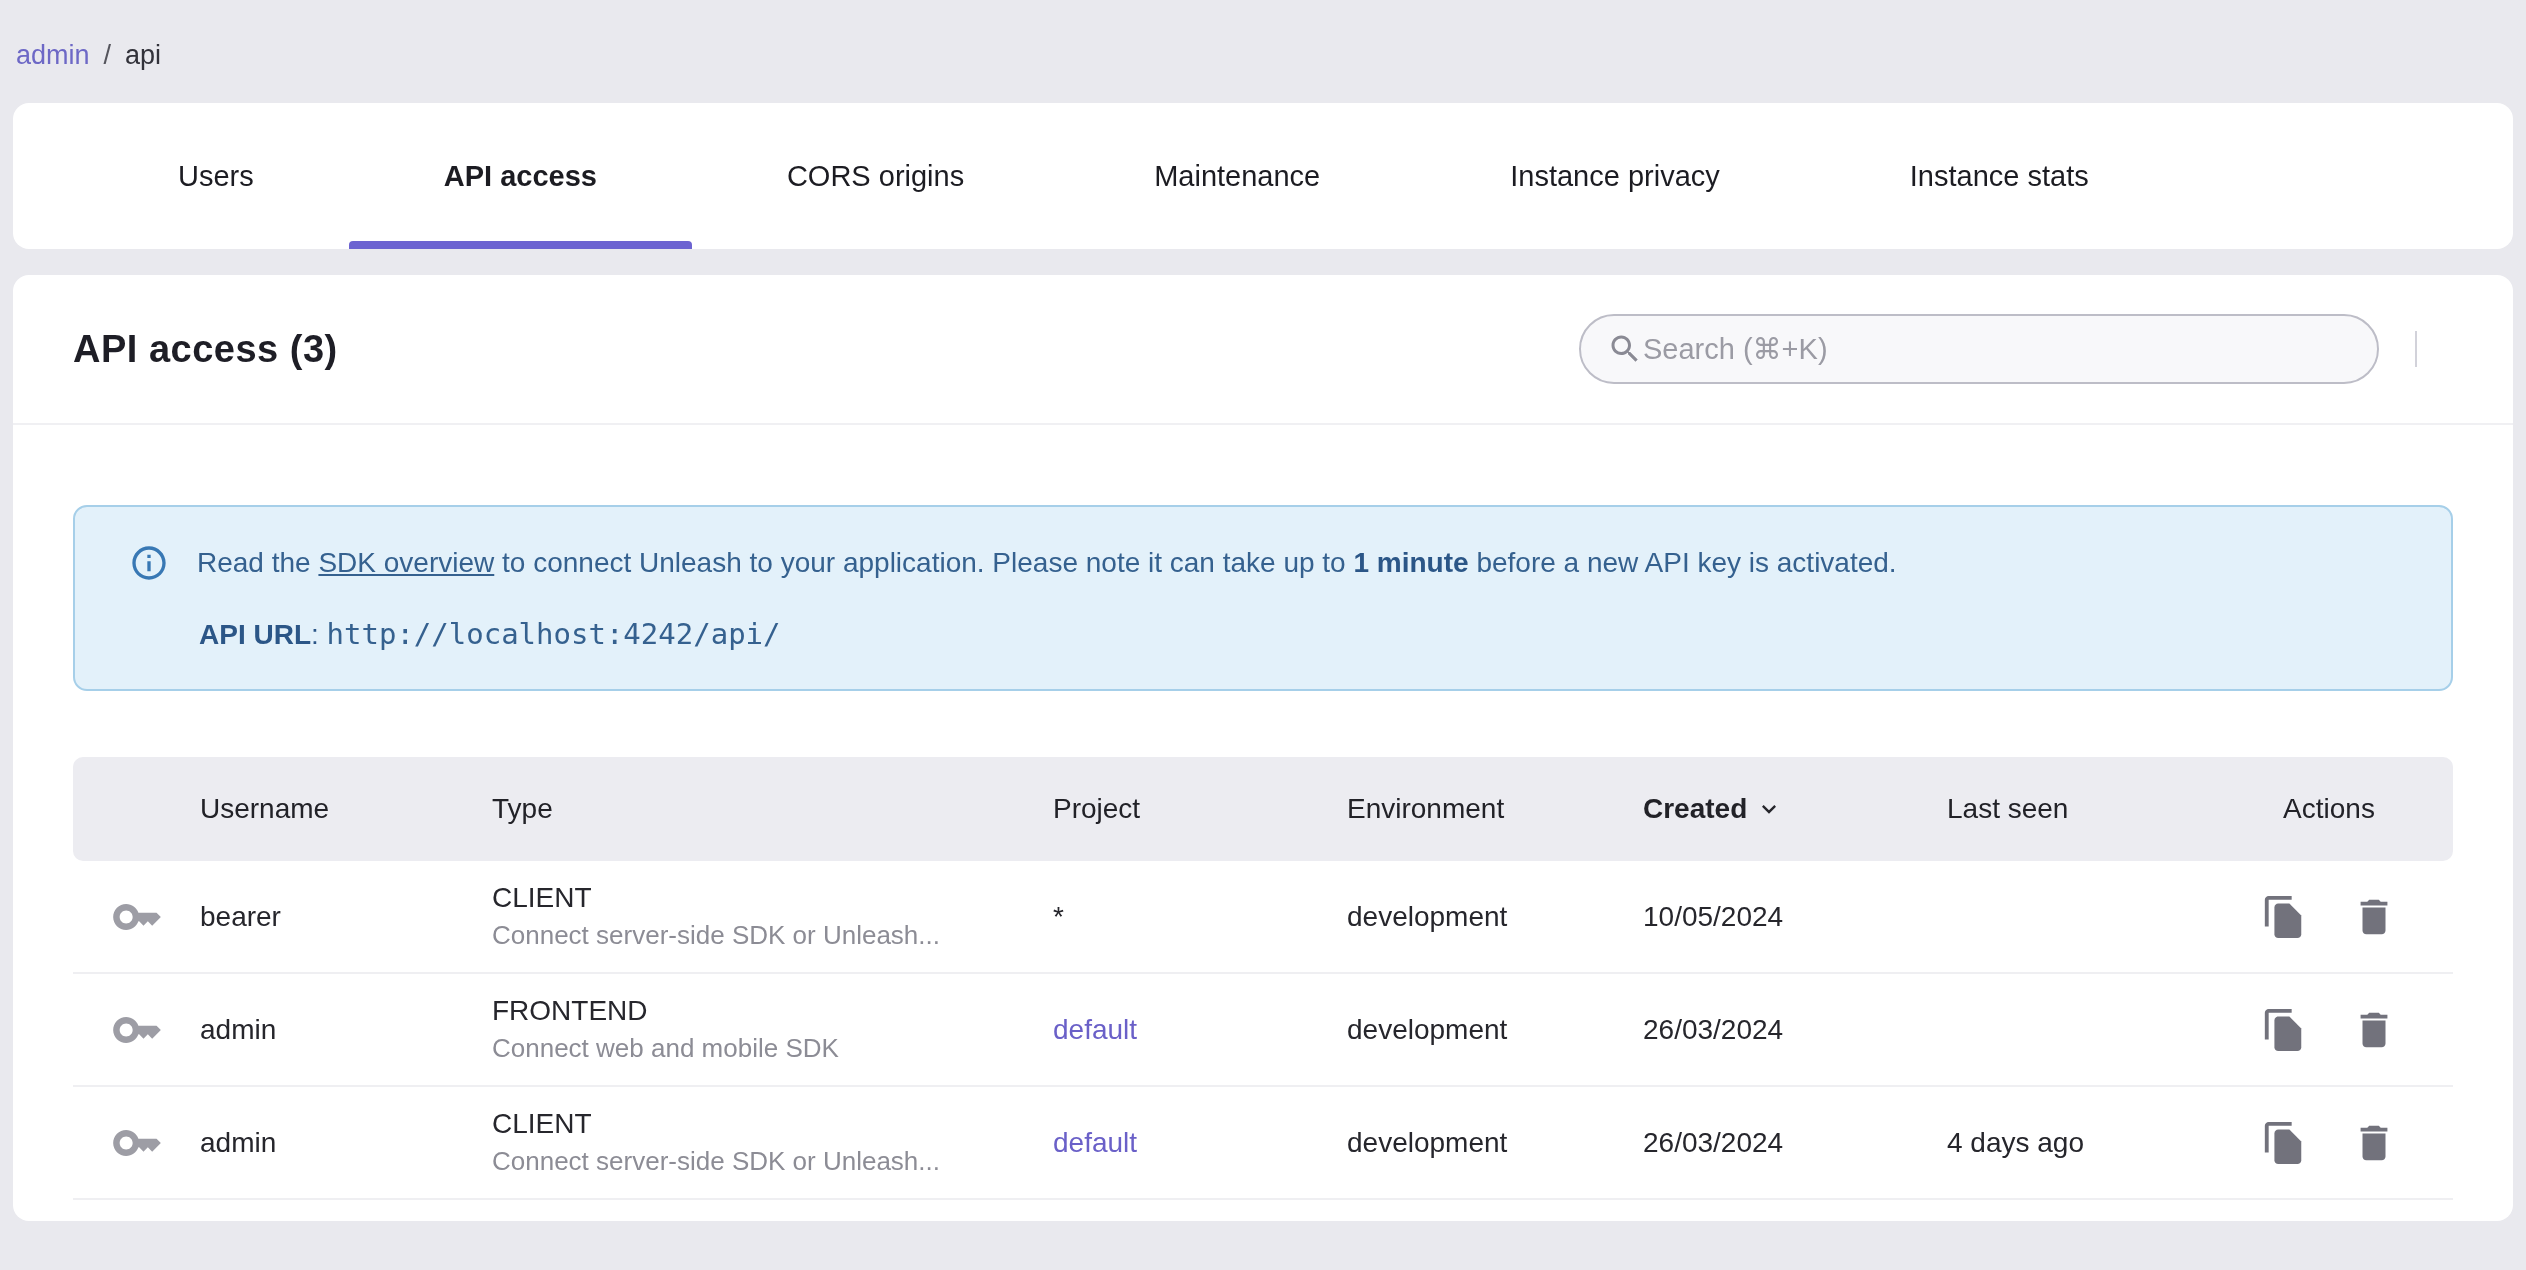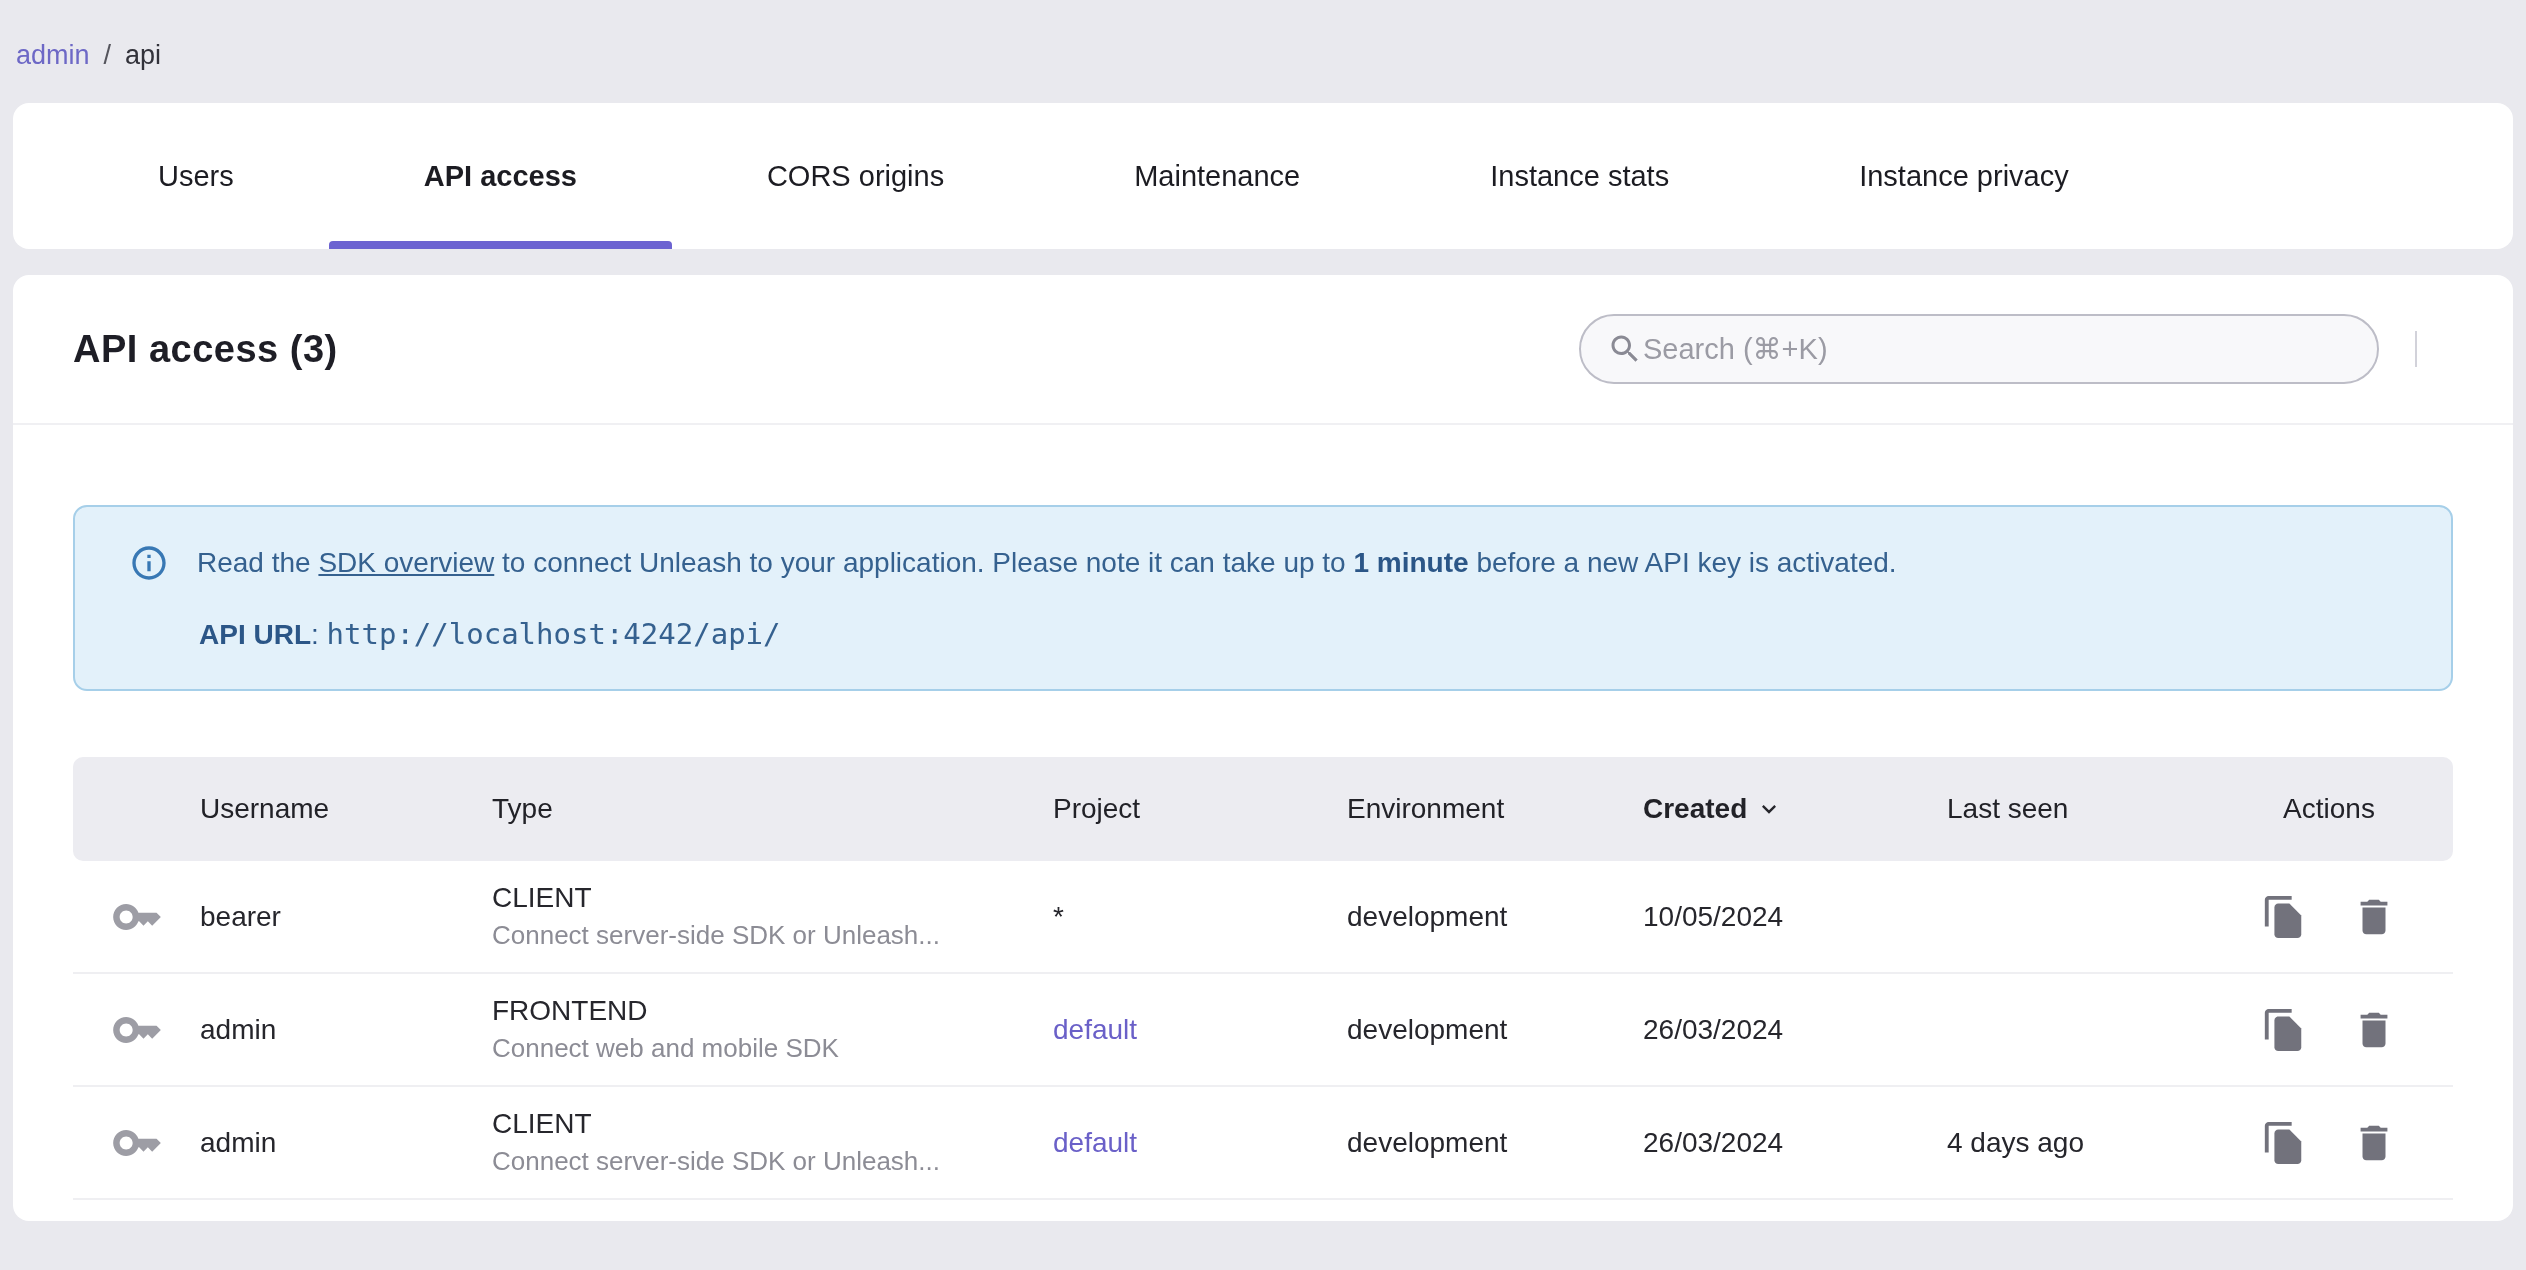--- a/index.html
+++ b/index.html
@@ -11,21 +11,21 @@
   }
   
   .breadcrumb { padding:40px 0 0 16px; font-size:27px; display:flex; align-items:center; gap:14px; }
   .breadcrumb .crumb-link { color:#6D68C6; cursor:pointer; }
   .breadcrumb .crumb-sep { color:#55555D; }
   .breadcrumb .crumb-current { color:#32323A; }
 
   
   .tab-card {
     margin:32px 13px 0; height:146px; background:#fff; border-radius:16px;
-    display:flex; align-items:flex-end; padding:0 50px;
+    display:flex; align-items:flex-end; padding:0 70px;
   }
   .tab { position:relative; height:100%; display:flex; align-items:center;
          padding:0 95px; font-size:29px; color:#1C1C22; cursor:pointer; }
   .tab.active { font-weight:bold; }
   .tab.active::after { content:""; position:absolute; left:0; right:0; bottom:0;
          height:8px; background:#6C63D1; border-radius:4px 4px 0 0; }
 
   
   .main-card { margin:26px 13px 0; height:946px; background:#fff; border-radius:16px; overflow:hidden; }
 
@@ -84,22 +84,22 @@
   <span class="crumb-link">admin</span>
   <span class="crumb-sep">/</span>
   <span class="crumb-current">api</span>
 </div>
 
 <div class="tab-card">
   <div class="tab">Users</div>
   <div class="tab active">API access</div>
   <div class="tab">CORS origins</div>
   <div class="tab">Maintenance</div>
+  <div class="tab">Instance privacy</div>
   <div class="tab">Instance stats</div>
-  <div class="tab">Instance privacy</div>
 </div>
 
 <div class="main-card">
 
   <div class="card-header">
     <h1 class="page-title">API access (3)</h1>
 
     <div class="searchbox">
       <svg width="36" height="36" viewBox="0 0 24 24">
         <path fill="#8A8A94" d="M15.5 14h-.79l-.28-.27C15.41 12.59 16 11.11 16 9.5 16 5.91 13.09 3 9.5 3S3 5.91 3 9.5 5.91 16 9.5 16c1.61 0 3.09-.59 4.23-1.57l.27.28v.79l5 4.99L20.49 19l-4.99-5zm-6 0C7.01 14 5 11.99 5 9.5S7.01 5 9.5 5 14 7.01 14 9.5 11.99 14 9.5 14z"></path>

